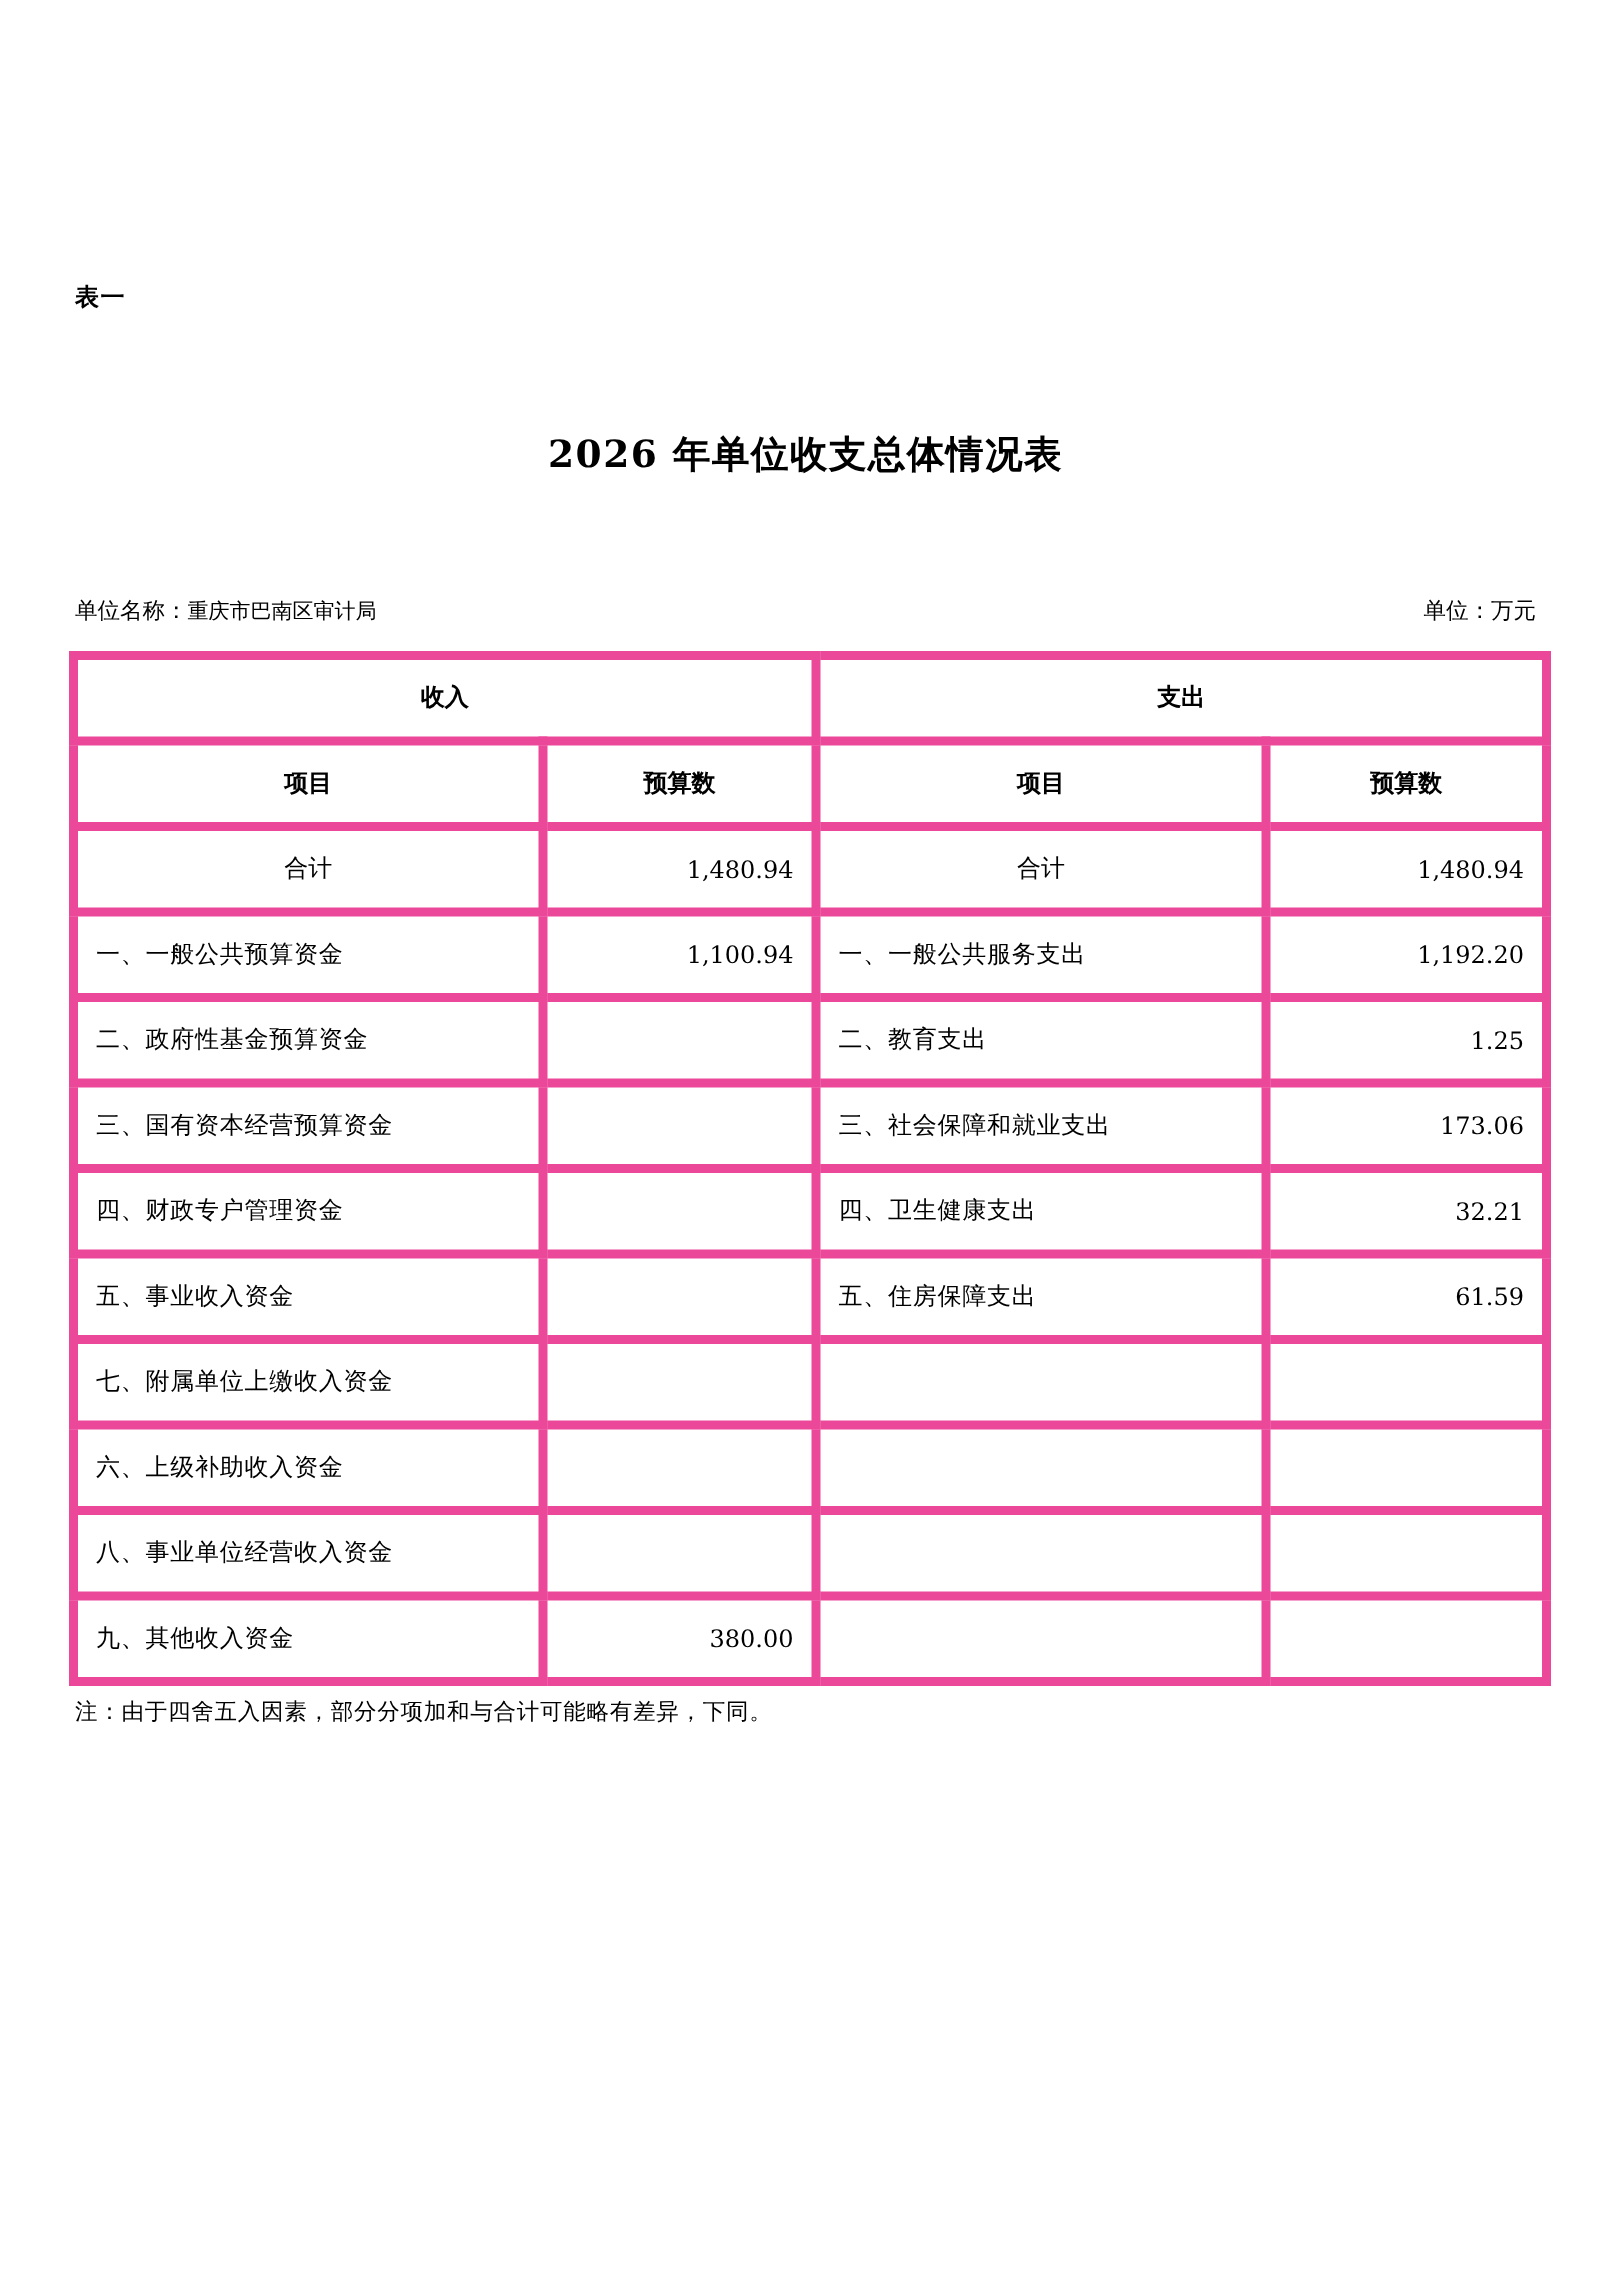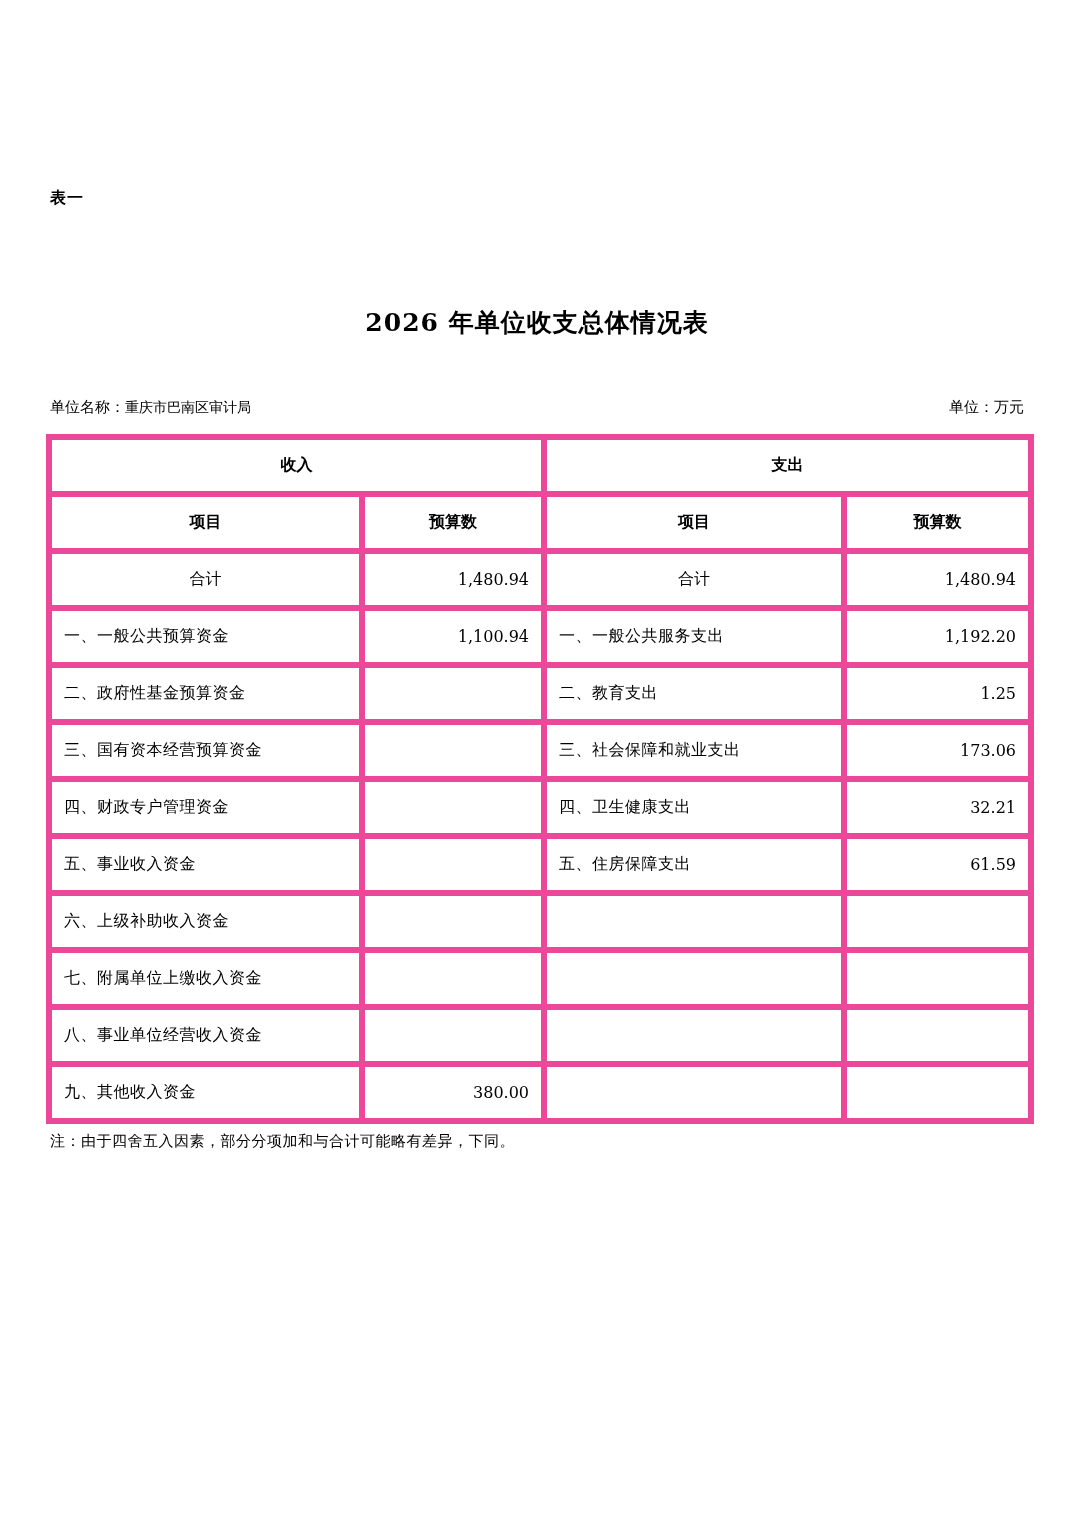--- a/index.html
+++ b/index.html
@@ -35,21 +35,20 @@
   .doc-title {
     position: absolute;
     left: 0;
     right: 0;
     top: 286px;
     text-align: center;
     font-family: "DejaVu Serif", serif;
     font-size: 25px;
     font-weight: bold;
     letter-spacing: 1px;
-    margin-top: 20px;
   }
   .meta-row {
     position: absolute;
     left: 50px;
     right: 50px;
     top: 398px;
     height: 22px;
     font-family: "DejaVu Serif", serif;
     font-size: 15px;
   }
@@ -185,27 +184,27 @@
         <td class="item-label">四、卫生健康支出</td>
         <td class="num">32.21</td>
       </tr>
       <tr>
         <td class="item-label">五、事业收入资金</td>
         <td class="num"></td>
         <td class="item-label">五、住房保障支出</td>
         <td class="num">61.59</td>
       </tr>
       <tr>
+        <td class="item-label">七、附属单位上缴收入资金</td>
+        <td class="num"></td>
+        <td class="item-label"></td>
+        <td class="num"></td>
+      </tr>
+      <tr>
         <td class="item-label">六、上级补助收入资金</td>
-        <td class="num"></td>
-        <td class="item-label"></td>
-        <td class="num"></td>
-      </tr>
-      <tr>
-        <td class="item-label">七、附属单位上缴收入资金</td>
         <td class="num"></td>
         <td class="item-label"></td>
         <td class="num"></td>
       </tr>
       <tr>
         <td class="item-label">八、事业单位经营收入资金</td>
         <td class="num"></td>
         <td class="item-label"></td>
         <td class="num"></td>
       </tr>

